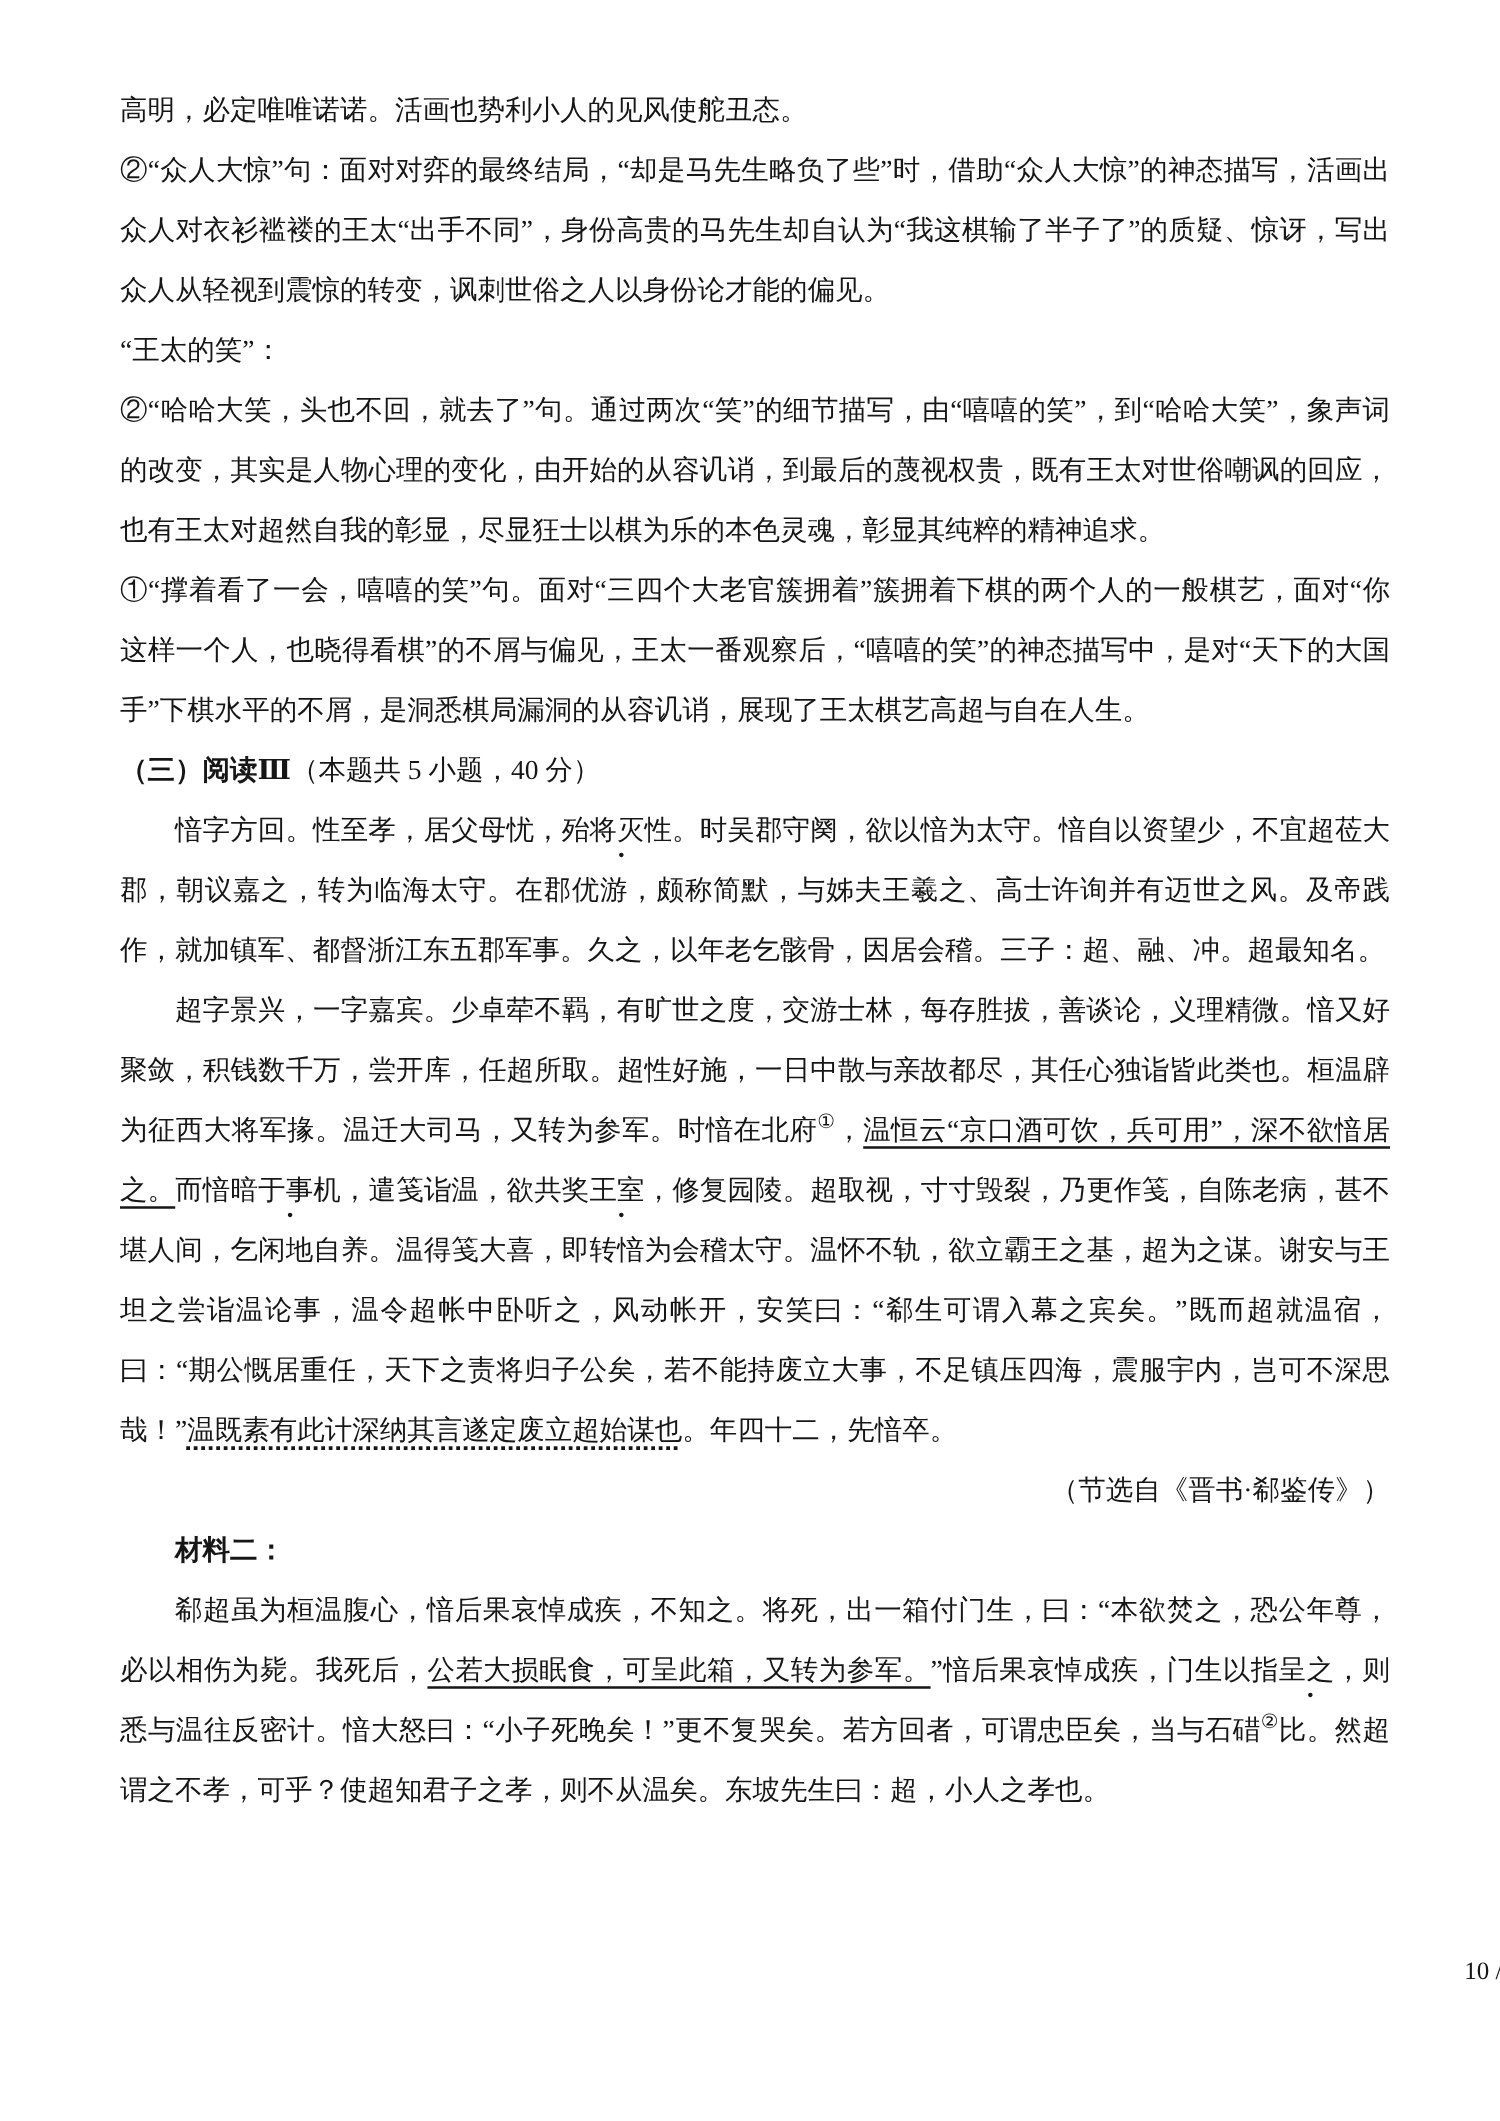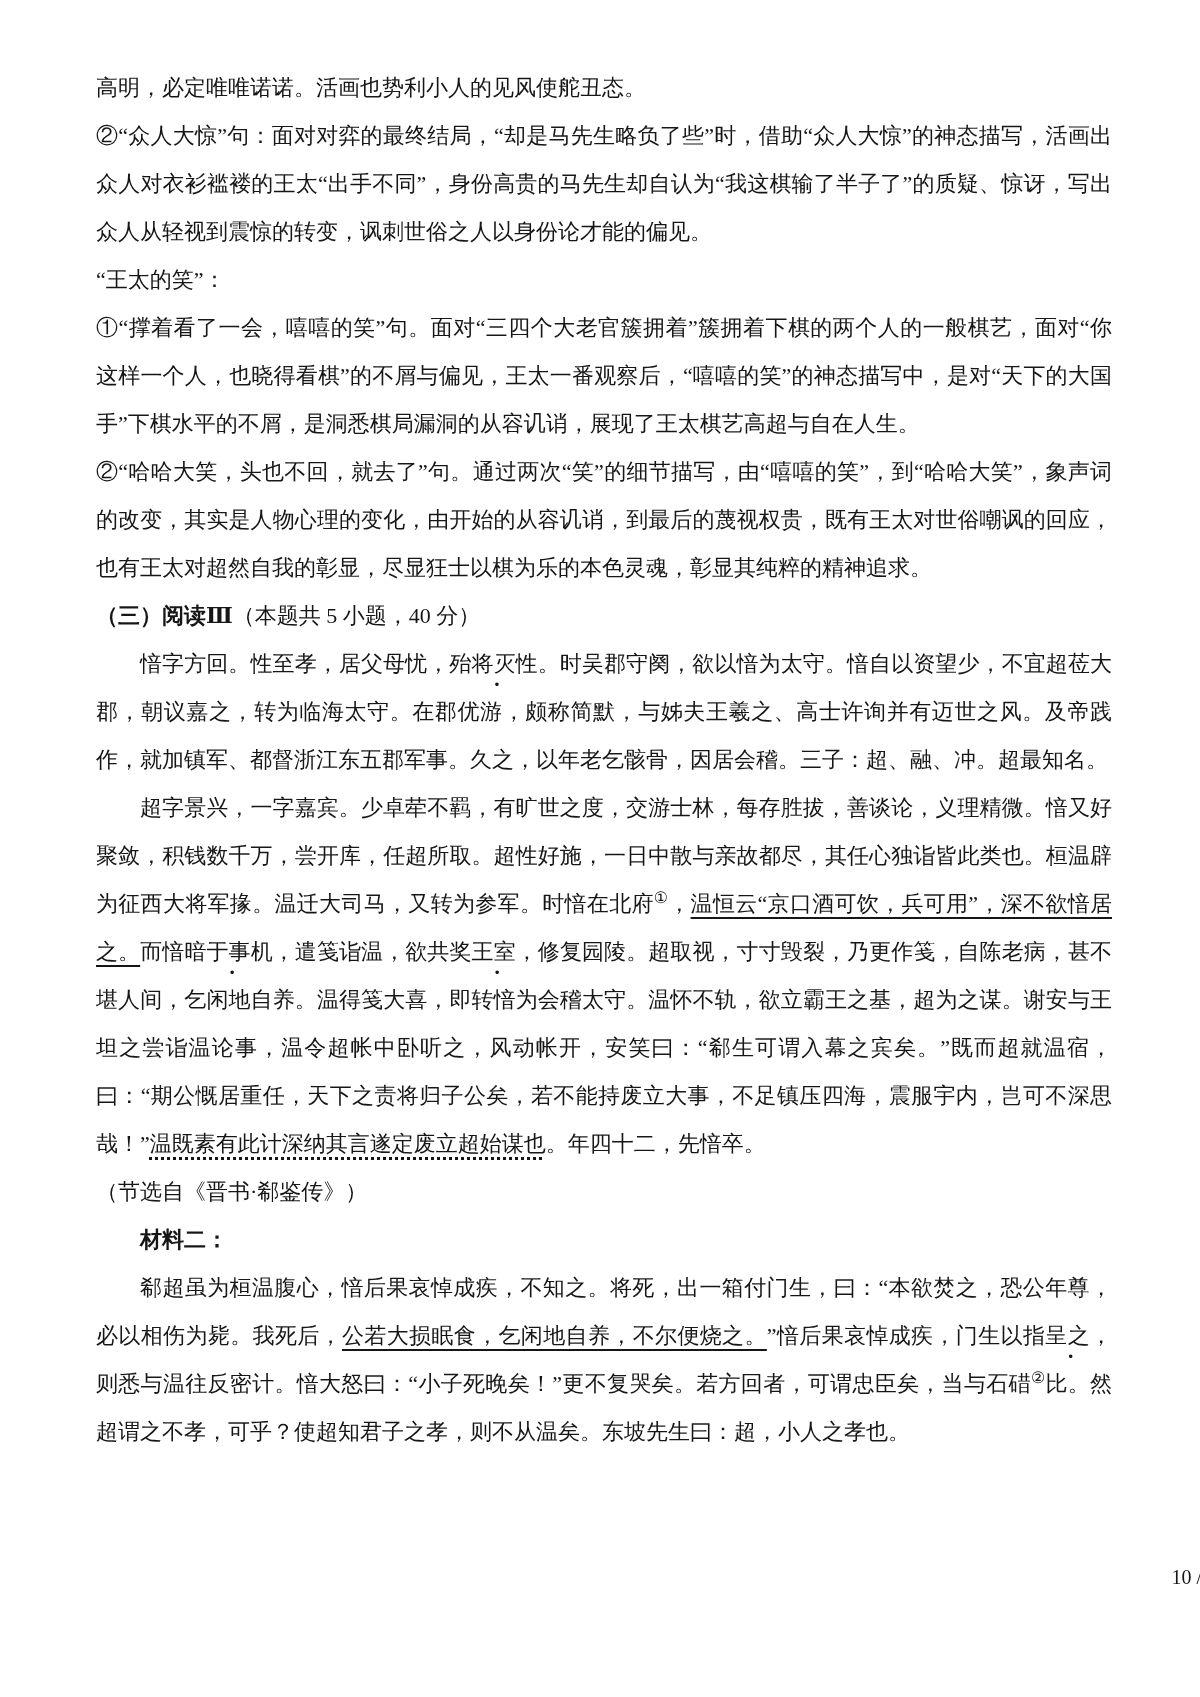--- a/index.html
+++ b/index.html
@@ -20,21 +20,21 @@
   }
   p.para{
     margin:0;
     font-size:22px;
     line-height:48px;
     text-align:justify;
     text-justify:inter-ideograph;
     word-break:break-all;
   }
   p.indent{text-indent:2em;}
-  p.right{text-align:left;}
+  p.right{text-align:right;}
   .seg-bold{font-weight:bold;}
   .u-solid{
     text-decoration:underline;
     text-decoration-thickness:1.5px;
     text-underline-offset:6px;
   }
   .u-dot{
     text-decoration:underline dotted;
     text-decoration-thickness:2.5px;
     text-underline-offset:6px;
@@ -64,23 +64,23 @@
   }
 </style>
 </head>
 <body>
 
 <div class="page">
   <div class="content">
       <p class="para body"><span>高明，必定唯唯诺诺。活画也势利小人的见风使舵丑态。</span></p>
       <p class="para body"><span>②“众人大惊”句：面对对弈的最终结局，“却是马先生略负了些”时，借助“众人大惊”的神态描写，活画出众人对衣衫褴褛的王太“出手不同”，身份高贵的马先生却自认为“我这棋输了半子了”的质疑、惊讶，写出众人从轻视到震惊的转变，讽刺世俗之人以身份论才能的偏见。</span></p>
       <p class="para body"><span>“王太的笑”：</span></p>
+      <p class="para body"><span>②“哈哈大笑，头也不回，就去了”句。通过两次“笑”的细节描写，由“嘻嘻的笑”，到“哈哈大笑”，象声词的改变，其实是人物心理的变化，由开始的从容讥诮，到最后的蔑视权贵，既有王太对世俗嘲讽的回应，也有王太对超然自我的彰显，尽显狂士以棋为乐的本色灵魂，彰显其纯粹的精神追求。</span></p>
       <p class="para body"><span>①“撑着看了一会，嘻嘻的笑”句。面对“三四个大老官簇拥着”簇拥着下棋的两个人的一般棋艺，面对“你这样一个人，也晓得看棋”的不屑与偏见，王太一番观察后，“嘻嘻的笑”的神态描写中，是对“天下的大国手”下棋水平的不屑，是洞悉棋局漏洞的从容讥诮，展现了王太棋艺高超与自在人生。</span></p>
-      <p class="para body"><span>②“哈哈大笑，头也不回，就去了”句。通过两次“笑”的细节描写，由“嘻嘻的笑”，到“哈哈大笑”，象声词的改变，其实是人物心理的变化，由开始的从容讥诮，到最后的蔑视权贵，既有王太对世俗嘲讽的回应，也有王太对超然自我的彰显，尽显狂士以棋为乐的本色灵魂，彰显其纯粹的精神追求。</span></p>
       <p class="para body"><span class="seg-bold">（三）阅读Ⅲ</span><span>（本题共 5 小题，40 分）</span></p>
       <p class="para indent"><span>愔字方回。性至孝，居父母忧，</span><span class="em-dot">殆</span><span>将灭性。时吴郡守阕，欲以愔为太守。愔自以资望少，不宜超莅大郡，朝议嘉之，转为临海太守。在郡优游，颇称简默，与姊夫王羲之、高士许询并有迈世之风。及帝践作，就加镇军、都督浙江东五郡军事。久之，以年老乞骸骨，因居会稽。三子：超、融、冲。超最知名。</span></p>
       <p class="para indent"><span>超字景兴，一字嘉宾。少卓荦不羁，有旷世之度，交游士林，每存胜拔，善谈论，义理精微。愔又好聚敛，积钱数千万，尝开库，任超所取。超性好施，一日中散与亲故都尽，其任心独诣皆此类也。桓温辟为征西大将军掾。温迁大司马，又转为参军。时愔在北府</span><span class="sup">①</span><span>，</span><span class="u-solid">温恒云“京口酒可饮，兵可用”，深不欲愔居之。</span><span>而愔</span><span class="em-dot">暗</span><span>于事机，遣笺诣温，欲共</span><span class="em-dot">奖</span><span>王室，修复园陵。超取视，寸寸毁裂，乃更作笺，自陈老病，甚不堪人间，乞闲地自养。温得笺大喜，即转愔为会稽太守。温怀不轨，欲立霸王之基，超为之谋。谢安与王坦之尝诣温论事，温令超帐中卧听之，风动帐开，安笑曰：“郗生可谓入幕之宾矣。”既而超就温宿，曰：“期公慨居重任，天下之责将归子公矣，若不能持废立大事，不足镇压四海，震服宇内，岂可不深思哉！”</span><span class="u-dot">温既素有此计深纳其言遂定废立超始谋也</span><span>。年四十二，先愔卒。</span></p>
       <p class="para right"><span>（节选自《晋书·郗鉴传》）</span></p>
       <p class="para indent"><span class="seg-bold">材料二：</span></p>
-      <p class="para indent"><span>郗超虽为桓温腹心，愔后果哀悼成疾，不知之。将死，出一箱付门生，曰：“本欲焚之，恐公年尊，必以相伤为毙。我死后，</span><span class="u-solid">公若大损眠食，乞闲地自养，不尔便烧之。</span><span>”愔后果哀悼成疾，门生以</span><span class="em-dot">指</span><span>呈之，则悉与温往反密计。愔大怒曰：“小子死晚矣！”更不复哭矣。若方回者，可谓忠臣矣，当与石碏</span><span class="sup">②</span><span>比。然超谓之不孝，可乎？使超知君子之孝，则不从温矣。东坡先生曰：超，小人之孝也。</span></p>
+      <p class="para indent"><span>郗超虽为桓温腹心，愔后果哀悼成疾，不知之。将死，出一箱付门生，曰：“本欲焚之，恐公年尊，必以相伤为毙。我死后，</span><span class="u-solid">公若大损眠食，可呈此箱，又转为参军。</span><span>”愔后果哀悼成疾，门生以</span><span class="em-dot">指</span><span>呈之，则悉与温往反密计。愔大怒曰：“小子死晚矣！”更不复哭矣。若方回者，可谓忠臣矣，当与石碏</span><span class="sup">②</span><span>比。然超谓之不孝，可乎？使超知君子之孝，则不从温矣。东坡先生曰：超，小人之孝也。</span></p>
     </div>
   <div class="footer">10 / 21</div>
 </div>
 
 </body></html>

